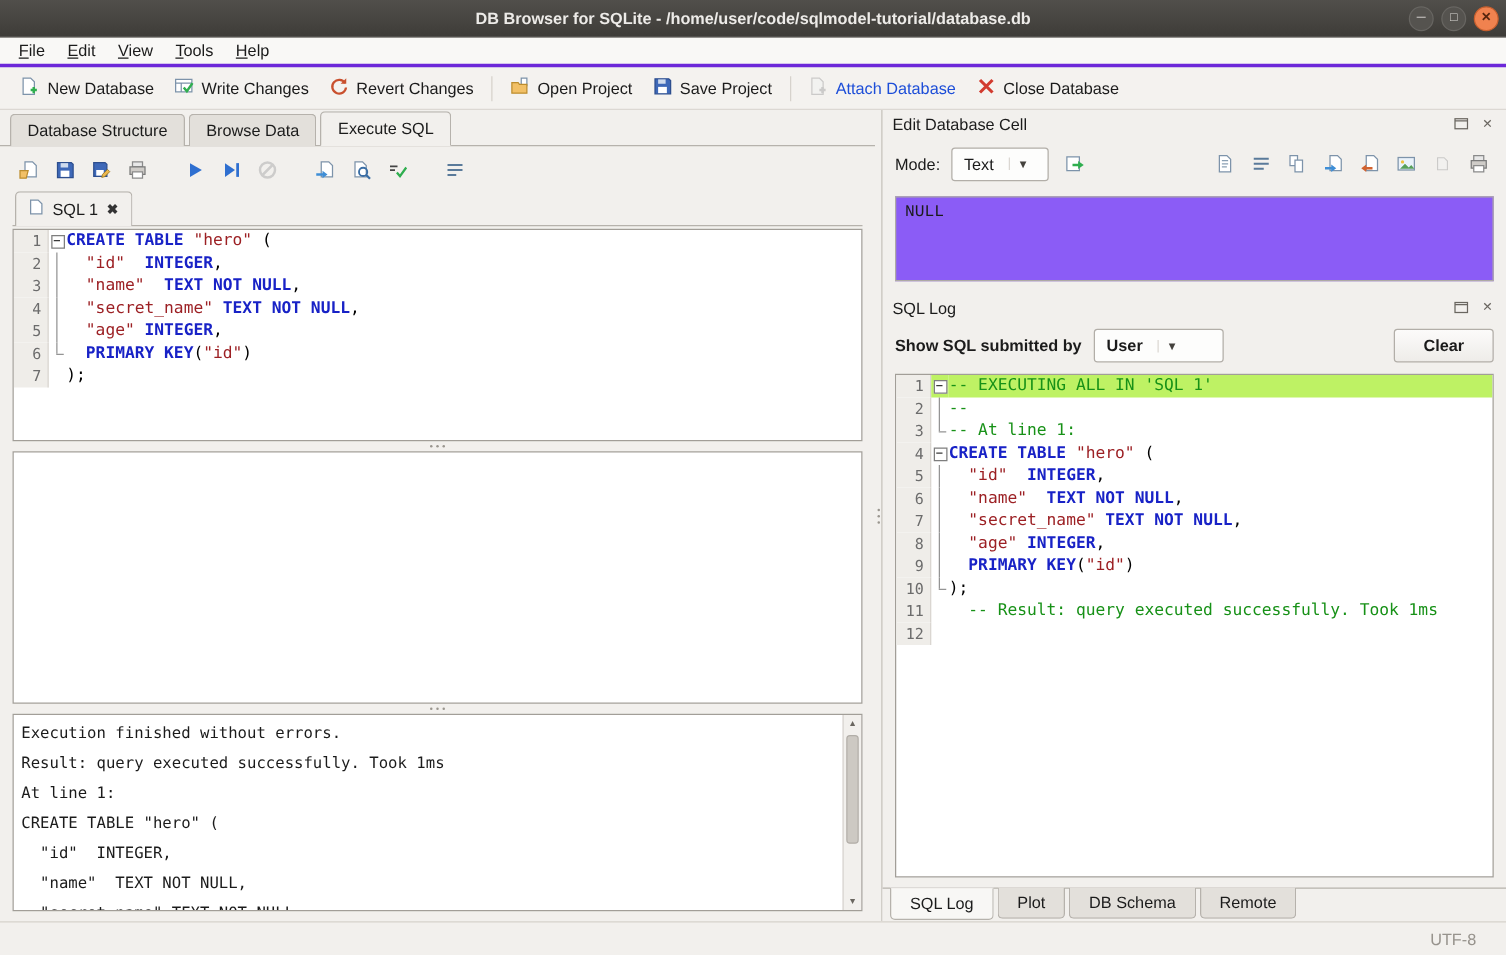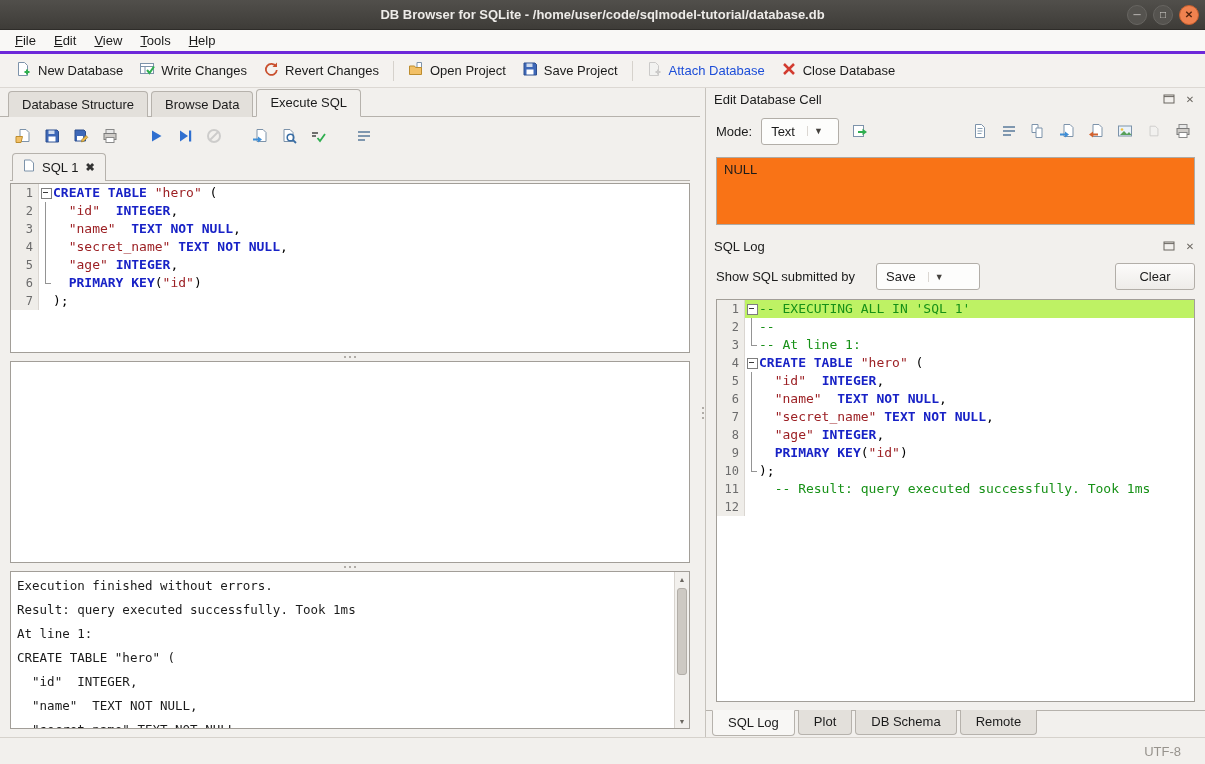--- a/index.html
+++ b/index.html
@@ -91,28 +91,28 @@
 
   .editcell-body { flex:none; display:flex; flex-direction:column; padding:6px 10px 10px; gap:11px; }
   .mode-row { display:flex; align-items:center; gap:9px; height:30px; }
   .combo { height:27px; background:#fdfdfc; border:1px solid #b2aea8; border-radius:3px; display:inline-flex; align-items:center; padding:0 6px 0 9px; }
   .combo .chev { margin-left:12px; padding-left:6px; color:#44413d; font-size:9px; border-left:1px solid #dbd7d2; }
   .spacer { flex:1; }
   .icon-row { display:flex; gap:5px; align-items:center; }
   .cell-btn { width:24px; height:24px; display:flex; align-items:center; justify-content:center; border-radius:3px; }
   .cell-btn.disabled svg { opacity:.5; filter:grayscale(1); }
 
-  .cell-textarea { height:68px; border:1px solid #aeaaa4; background:#f97316; padding:4px 7px; font-size:13px; }
+  .cell-textarea { height:68px; border:1px solid #aeaaa4; background:#8b5cf6; padding:4px 7px; font-size:13px;font-family:Liberation Mono, monospace; }
   .cell-info-row { display:flex; align-items:flex-start; }
   .cell-info-col { flex:1; display:flex; flex-direction:column; gap:9px; }
   .btn { height:27px; padding:0 18px; background:linear-gradient(#fcfbfa,#eeece9); border:1px solid #b2aea8; border-radius:3px; display:inline-flex; align-items:center; justify-content:center; }
   .btn.disabled { background:#f4f2f0; border-color:#dad6d1; color:#a9a59f; }
 
   .sqllog-body { flex:1; display:flex; flex-direction:column; padding:6px 10px 8px; min-height:0; gap:9px; }
-  .filter-row { display:flex; align-items:center; gap:21px; flex:none; }
+  .filter-row { display:flex; align-items:center; gap:10px; flex:none;font-weight:bold; }
   .log-area { flex:1; border:1px solid #a29e98; background:#fff; overflow:hidden; min-height:0; }
 
   .bottom-tabbar { height:27px; flex:none; display:flex; align-items:flex-start; padding:0 6px; border-top:1px solid #b6b2ac; background:#f2f0ed; }
   .btab { padding:4px 15px 5px; border:1px solid #b6b2ac; border-top:none; border-radius:0 0 4px 4px; background:#e3e0db; margin-right:3px; margin-top:-1px; }
   .btab.active { background:#f8f7f5; border-top:1px solid #f8f7f5; }
 
   
   .statusbar { height:27px; flex:none; background:#f2f0ed; border-top:1px solid #d6d2cc; display:flex; align-items:center; justify-content:flex-end; padding-right:24px; color:#97938d; }
 </style>
 </head>
@@ -467,21 +467,21 @@
               </svg>
             </span>
           <span class="dock-ic">✕</span>
         </span>
       </div>
 
       <div class="sqllog-body">
         <div class="filter-row">
           <span>Show SQL submitted by</span>
           <span class="combo" style="min-width:104px;">
-            <span>Save</span>
+            <span>User</span>
             <span class="chev">▼</span>
           </span>
           <span class="spacer"></span>
           <span class="btn" style="width:80px;">Clear</span>
         </div>
 
         <div class="log-area">
             <div class="code-line hl">
               <span class="ln">1</span>
               <span class="fold minus"></span>

